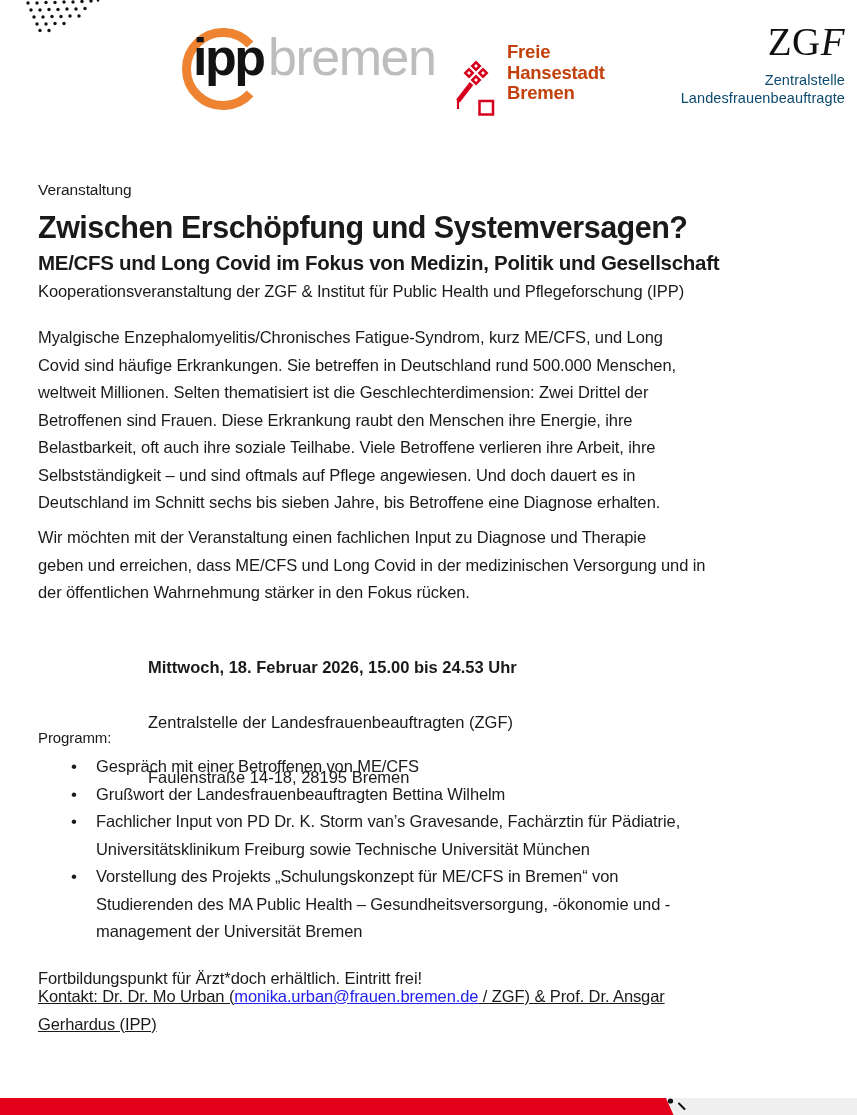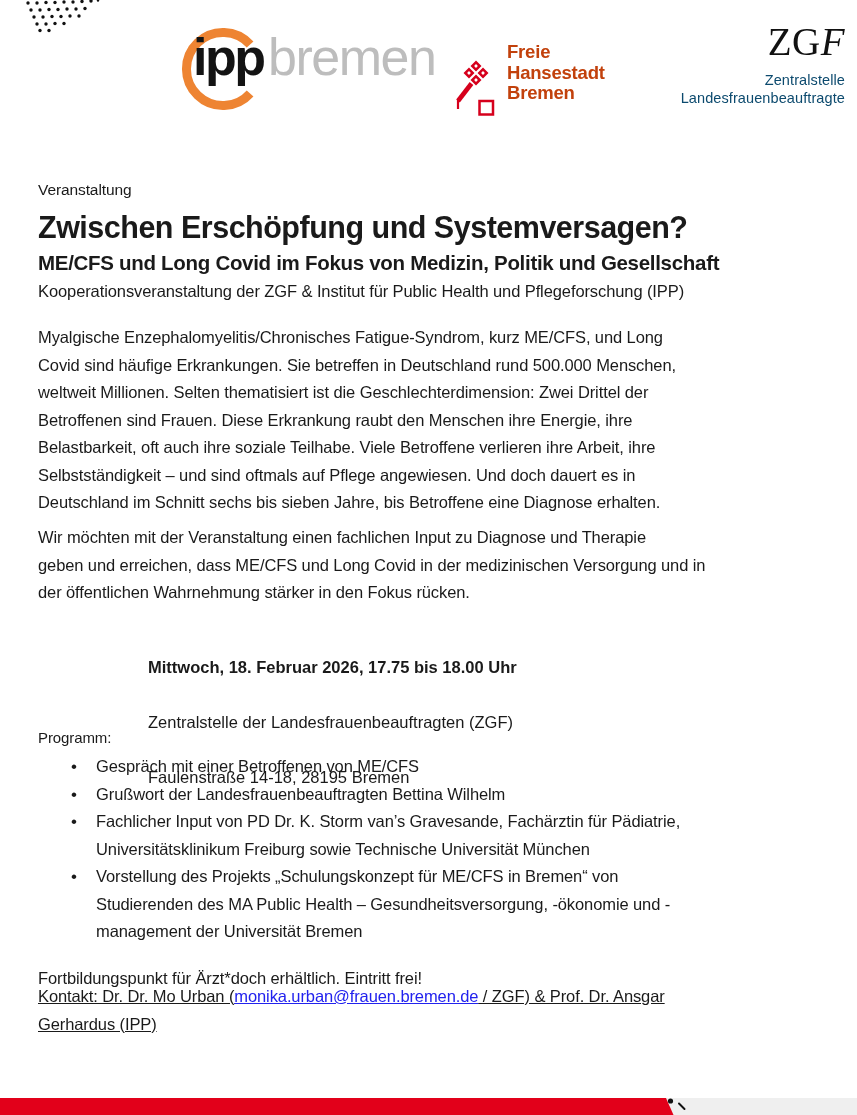--- a/index.html
+++ b/index.html
@@ -151,21 +151,21 @@
 weltweit Millionen. Selten thematisiert ist die Geschlechterdimension: Zwei Drittel der
 Betroffenen sind Frauen. Diese Erkrankung raubt den Menschen ihre Energie, ihre
 Belastbarkeit, oft auch ihre soziale Teilhabe. Viele Betroffene verlieren ihre Arbeit, ihre
 Selbstständigkeit – und sind oftmals auf Pflege angewiesen. Und doch dauert es in
 Deutschland im Schnitt sechs bis sieben Jahre, bis Betroffene eine Diagnose erhalten.</p>
   <p class="doc para p2" style="margin:0;position:absolute;">Wir möchten mit der Veranstaltung einen fachlichen Input zu Diagnose und Therapie
 geben und erreichen, dass ME/CFS und Long Covid in der medizinischen Versorgung und in
 der öffentlichen Wahrnehmung stärker in den Fokus rücken.</p>
 
   <div class="event-block">
-    <div class="event-datetime">Mittwoch, 18. Februar 2026, 17.75 bis 18.00 Uhr</div>
+    <div class="event-datetime">Mittwoch, 18. Februar 2026, 15.00 bis 24.53 Uhr</div>
     <div>Zentralstelle der Landesfrauenbeauftragten (ZGF)</div>
     <div>Faulenstraße 14-18, 28195 Bremen</div>
   </div>
 
   <div class="doc programm-label">Programm:</div>
   <ul class="program-list">
     <li>Gespräch mit einer Betroffenen von ME/CFS</li>
     <li>Grußwort der Landesfrauenbeauftragten Bettina Wilhelm</li>
     <li>Fachlicher Input von PD Dr. K. Storm van’s Gravesande, Fachärztin für Pädiatrie,
 Universitätsklinikum Freiburg sowie Technische Universität München</li>

